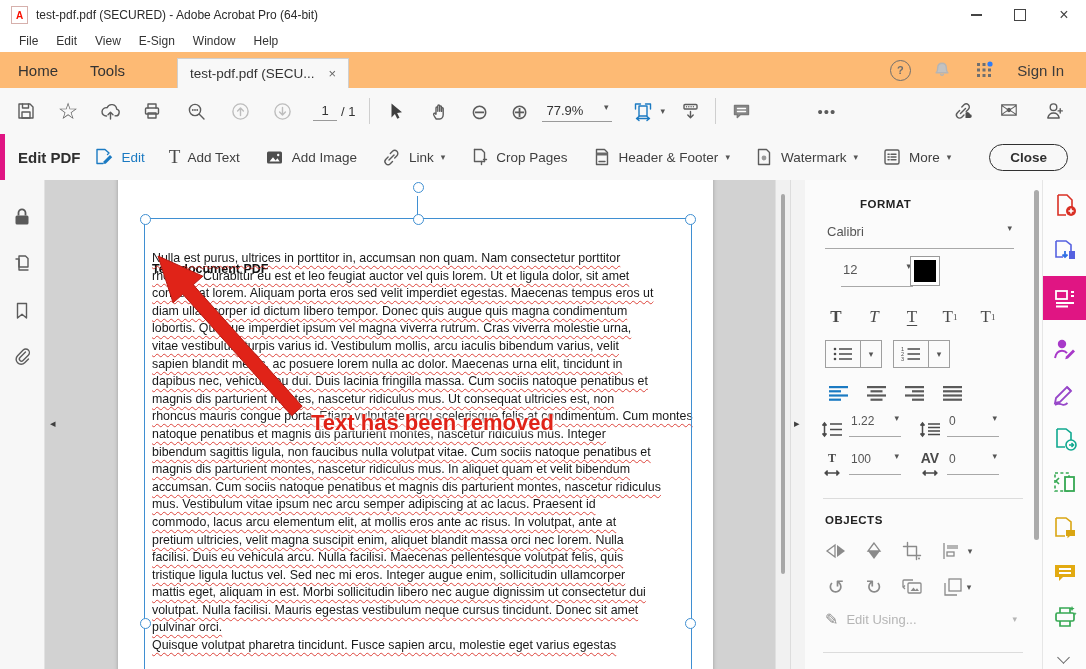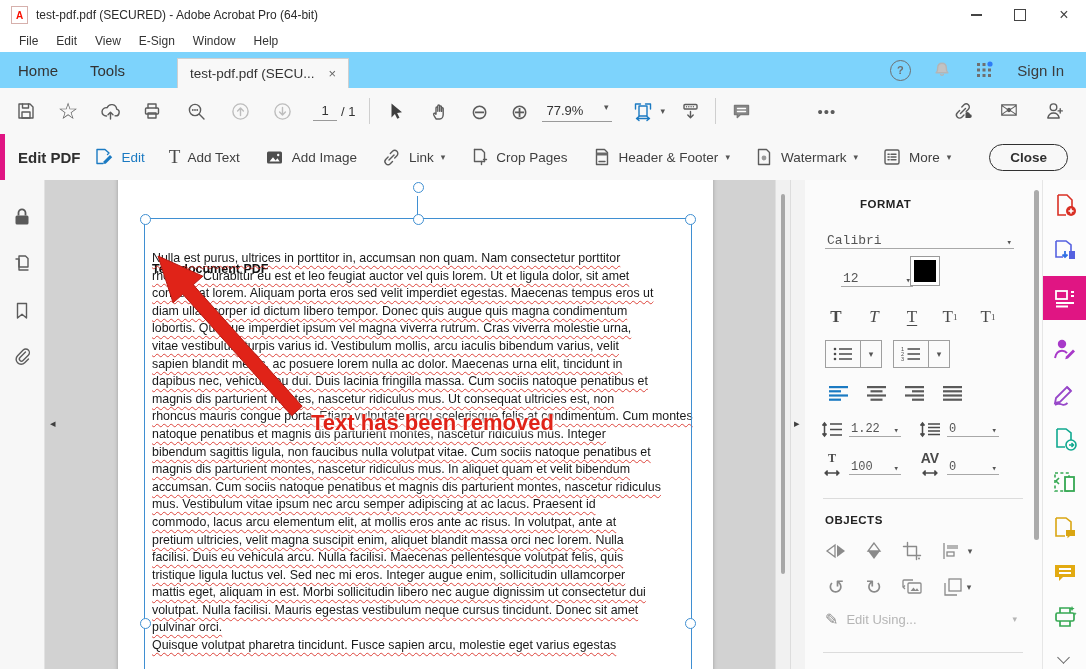--- a/index.html
+++ b/index.html
@@ -9,21 +9,21 @@
   .row{position:absolute;left:0;width:1086px;}
   svg.ic{stroke:#5c5c5c;fill:none;stroke-width:1.4;stroke-linecap:round;stroke-linejoin:round;display:block;}
   
   #titlebar{top:0;height:30px;background:#fff;border-bottom:1px solid #e9e9e9;display:flex;align-items:center;}
   #titlebar .title{font-size:12px;color:#2b2b2b;margin-left:8px;}
   .winbtn{width:44px;height:29px;display:flex;align-items:center;justify-content:center;color:#444;}
   
   #menubar{top:30px;height:22px;background:#fff;display:flex;align-items:center;padding-left:10px;box-sizing:border-box;}
   .menu-item{font-size:12px;color:#333;padding:2px 9px;}
   
-  #tabbar{top:52px;height:36px;background:#7dd3fc;border-bottom:1px solid #d8d8d8;display:flex;align-items:flex-end;}
+  #tabbar{top:52px;height:36px;background:#fdba74;border-bottom:1px solid #d8d8d8;display:flex;align-items:flex-end;}
   .navtab{font-size:15px;color:#333;padding:8px 16px 9px;}
   #doctab{background:#f8f8f8;border:1px solid #cfcfcf;border-bottom:none;height:29px;display:flex;align-items:center;
           padding:0 12px;margin-left:36px;font-size:13.5px;color:#333;gap:14px;}
   #tabbar-right{margin-left:auto;display:flex;align-items:center;gap:8px;padding-right:14px;height:100%;}
   .signin{font-size:15px;color:#3c3c3c;padding:0 8px;}
   .qmark{width:19px;height:19px;border:1.4px solid #6e6e6e;border-radius:50%;display:flex;align-items:center;justify-content:center;
          font-size:11px;color:#6e6e6e;font-weight:700;}
   
   #toolbar{top:88px;height:46px;background:#f8f8f8;border-bottom:1px solid #d6d6d6;display:flex;align-items:center;}
   .tb{width:34px;height:34px;display:flex;align-items:center;justify-content:center;}
@@ -57,21 +57,21 @@
   .handle{position:absolute;width:9px;height:9px;border:1.5px solid #3f8fd2;background:#fff;border-radius:50%;}
   #rot-stem{position:absolute;left:272px;top:-23px;width:1px;height:23px;background:#3f8fd2;}
   #overlay-text{position:absolute;left:266px;top:230px;font-size:22px;font-weight:700;color:#e02318;white-space:nowrap;
       text-shadow:0 0 2px #fff,0 0 4px #fff,0 0 6px rgba(255,255,255,.95),1px 1px 3px rgba(255,255,255,.9);}
   
   #doc-scroll{left:775px;top:180px;width:15px;height:489px;background:#f1f1f1;border-left:1px solid #e0e0e0;}
   #panel-collapse{left:790px;top:180px;width:15px;height:489px;background:#f3f3f3;border-left:1px solid #ddd;border-right:1px solid #ddd;}
   
   #panel{left:805px;top:180px;width:237px;height:489px;background:#fbfbfb;}
   .p-head{position:absolute;font-size:11.5px;font-weight:700;letter-spacing:.5px;color:#222;}
-  .field{position:absolute;height:24px;border-bottom:1px solid #a8a8a8;display:flex;align-items:flex-end;justify-content:space-between;padding:0 2px;font-family:Liberation Mono, monospace;}
+  .field{position:absolute;height:24px;border-bottom:1px solid #a8a8a8;display:flex;align-items:flex-start;justify-content:space-between;padding:0 2px;}
   .field .val{font-size:13px;color:#555;}
   .tbtn{position:absolute;width:30px;height:26px;display:flex;align-items:center;justify-content:center;}
   .tchar{font-family:"Liberation Serif",serif;font-size:17px;color:#4a4a4a;font-weight:700;}
   .divider{position:absolute;left:18px;width:200px;height:1px;background:#dcdcdc;}
   .listgroup{position:absolute;height:26px;border:1px solid #9f9f9f;display:flex;align-items:center;}
   .listgroup .sep{width:1px;height:26px;background:#9f9f9f;}
   .gray-txt{color:#b5b5b5;font-size:13px;}
   
   #rail{left:1042px;top:180px;width:44px;height:489px;background:#fcfcfc;border-left:1px solid #e6e6e6;}
   .rail-ic{position:absolute;left:9px;width:26px;height:26px;}

